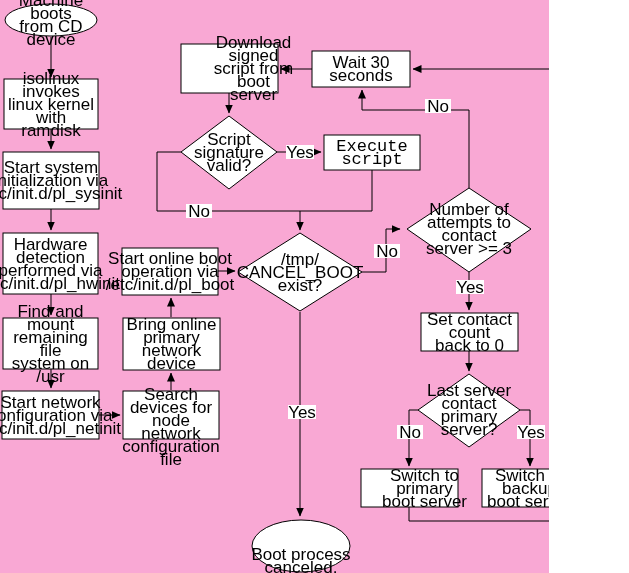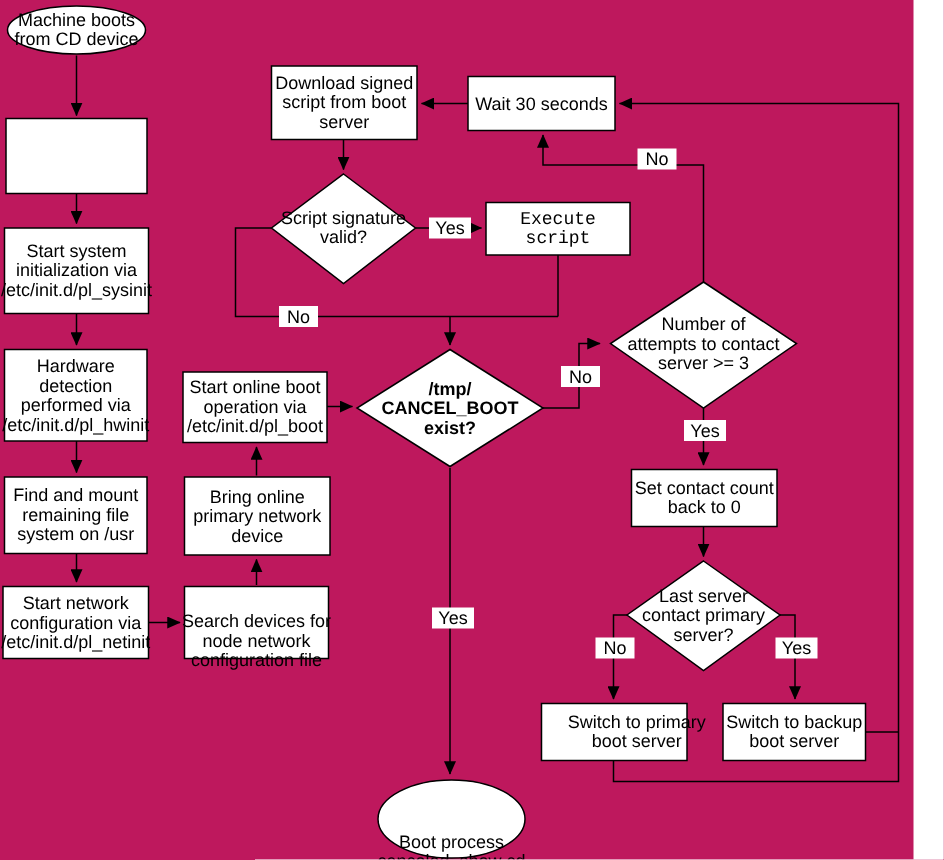--- a/index.html
+++ b/index.html
@@ -2,25 +2,25 @@
 <html><head>
 <meta charset="utf-8">
 <style>
   html, body {
     margin: 0;
     padding: 0;
     background: #ffffff;
   }
   .canvas {
     position: relative;
-    width: 609px;
+    width: 549px;
     height: 573px;
-    background: #be185d;
+    background: #f9a8d4;
     font-family: "Liberation Sans", sans-serif;
-    font-size: 12px;
+    font-size: 17px;
     line-height: 13px;
     color: #000000;
     overflow: hidden;
   }
   .canvas svg {
     position: absolute;
     left: 0;
     top: 0;
   }
   .node-label {
@@ -100,20 +100,23 @@
       <polygon points="229,116 277,152 229,189 181,152"></polygon>
       <polygon points="300,233 362,272 300,311 238,272"></polygon>
       <polygon points="469,188 531,229 469,272 407,229"></polygon>
       <polygon points="469,374 520,410 469,447 418,410"></polygon>
       <ellipse cx="301" cy="546" rx="49" ry="26"></ellipse>
     </g>
   </svg>
 
   <div class="node-label" style="left:5px; top:6px; width:92px; height:28px;">Machine boots
 from CD device</div>
+  <div class="node-label" style="left:4px; top:80px; width:94px; height:48px;">isolinux invokes
+linux kernel with
+ramdisk</div>
   <div class="node-label" style="left:0px; top:153px; width:102px; height:55px;">Start system
 initialization via
 /etc/init.d/pl_sysinit</div>
   <div class="node-label" style="left:0px; top:234px; width:101px; height:59px;">Hardware
 detection
 performed via
 /etc/init.d/pl_hwinit</div>
   <div class="node-label" style="left:0px; top:392px; width:101px; height:46px;">Start network
 configuration via
 /etc/init.d/pl_netinit</div>
@@ -122,28 +125,28 @@
 system on /usr</div>
   <div class="node-label" style="left:121px; top:392px; width:100px; height:46px;margin-top:12px;">Search devices for
 node network
 configuration file</div>
   <div class="node-label" style="left:123px; top:319px; width:97px; height:50px;">Bring online
 primary network
 device</div>
   <div class="node-label" style="left:120px; top:249px; width:100px; height:45px;">Start online boot
 operation via
 /etc/init.d/pl_boot</div>
-  <div class="node-label" style="left:181px; top:45px; width:97px; height:47px;">Download signed
+  <div class="node-label" style="left:181px; top:45px; width:97px; height:47px;padding-left:24px;">Download signed
 script from boot
 server</div>
   <div class="node-label" style="left:312px; top:51px; width:98px; height:36px;">Wait 30 seconds</div>
   <div class="node-label" style="left:179px; top:131px; width:100px; height:42px;">Script signature
 valid?</div>
   <div class="node-label" style="left:324px; top:135px; width:96px; height:35px;font-family:Liberation Mono, monospace;">Execute script</div>
-  <div class="node-label" style="left:250px; top:239px; width:100px; height:66px;font-weight:bold;">/tmp/
+  <div class="node-label" style="left:250px; top:239px; width:100px; height:66px;">/tmp/
 CANCEL_BOOT
 exist?</div>
   <div class="node-label" style="left:412px; top:197px; width:114px; height:64px;">Number of
 attempts to contact
 server &gt;= 3</div>
   <div class="node-label" style="left:421px; top:314px; width:97px; height:36px;">Set contact count
 back to 0</div>
   <div class="node-label" style="left:412px; top:383px; width:114px; height:54px;">Last server
 contact primary
 server?</div>

